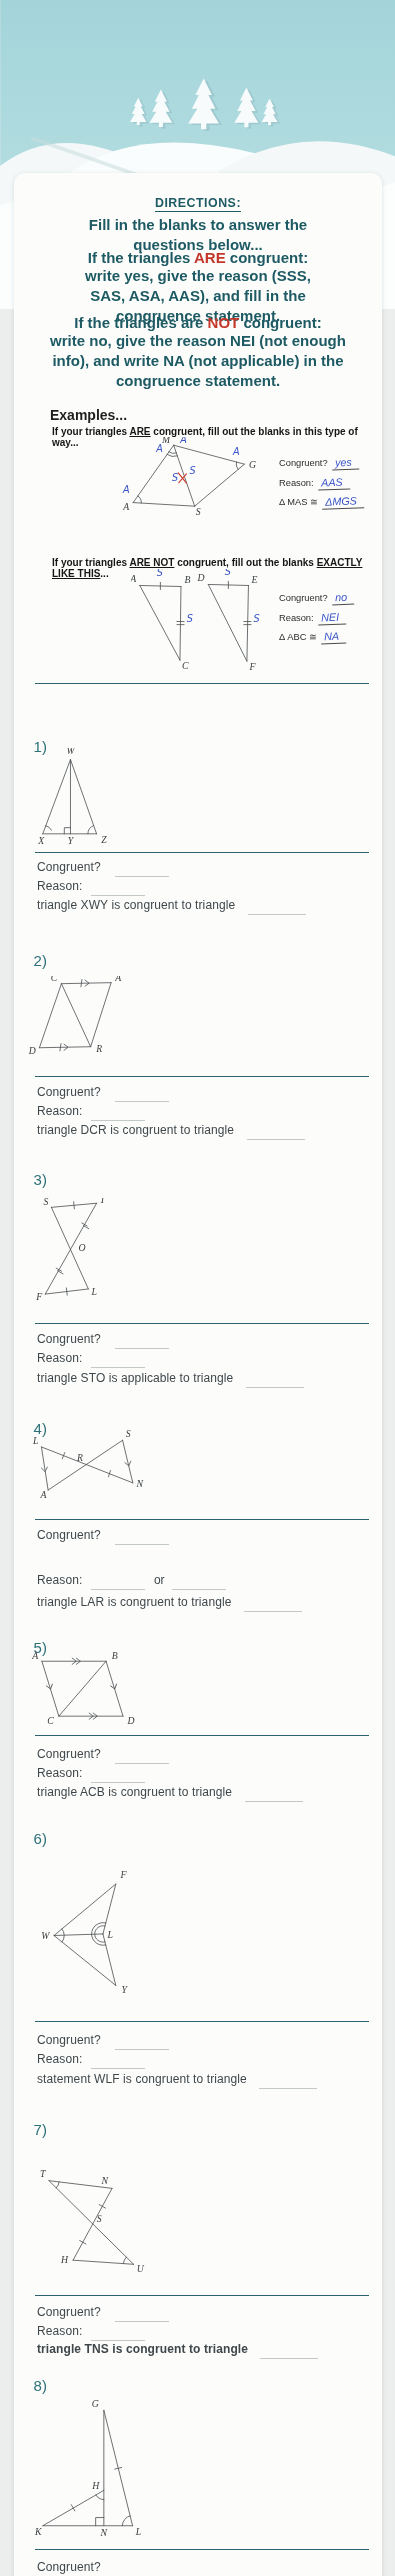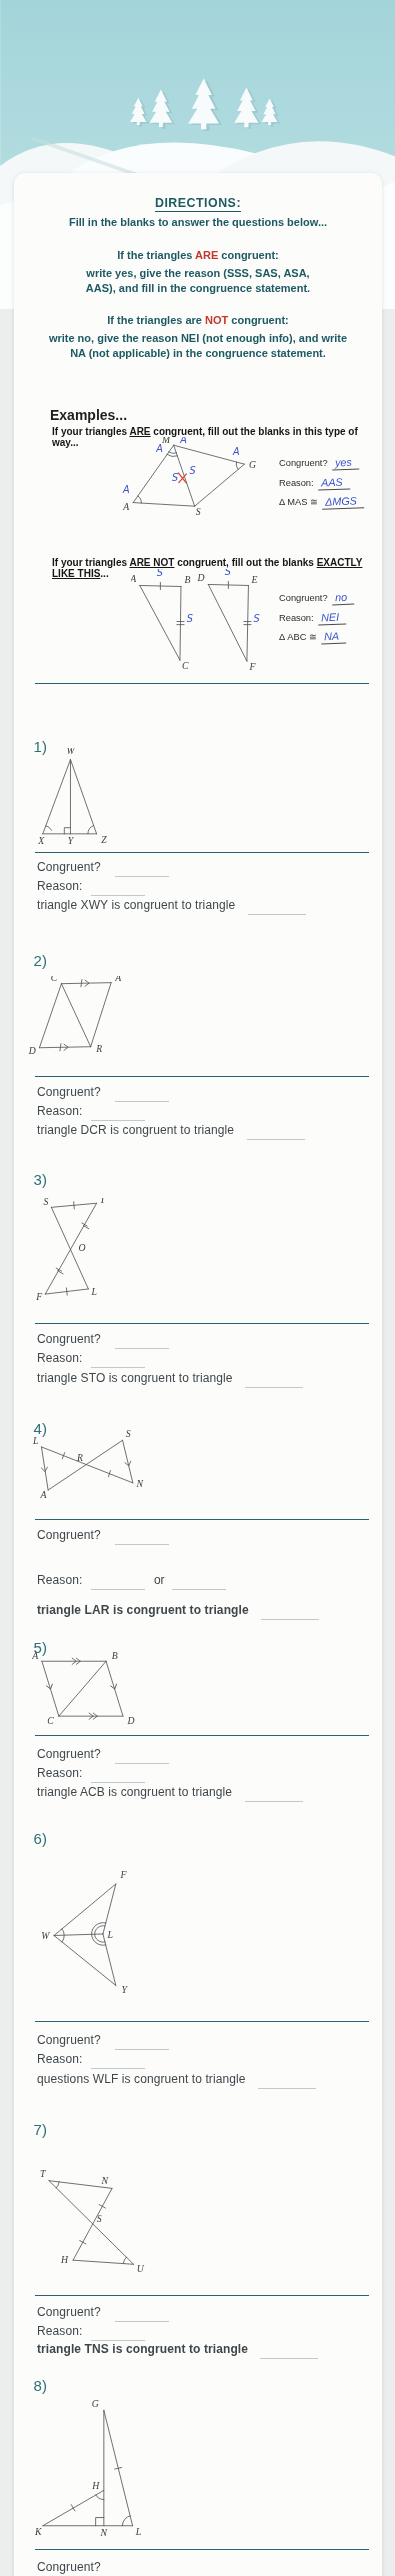--- a/index.html
+++ b/index.html
@@ -3,21 +3,21 @@
 <meta charset="utf-8">
 <style>
   html,body{margin:0;padding:0;}
   body{width:396px;height:3617px;position:relative;background:#eceeed;font-family:"Liberation Sans",sans-serif;}
   .hero{position:absolute;top:0;left:0;width:396px;height:309px;overflow:hidden;}
   .card{position:absolute;top:173px;left:14px;width:368px;height:3424px;background:#fcfcfb;border-radius:11.3px;box-shadow:0 1.5px 5.2px rgba(50,80,85,.16);}
   
   .dir{position:absolute;left:0;top:0;width:368px;text-align:center;color:#1d5a63;font-weight:bold;}
   .dir-title{position:absolute;top:23px;left:0;width:368px;font-size:12.4px;letter-spacing:0.5px;}
   .dir-title span{display:inline-block;border-bottom:1.5px solid #1d5a63;padding-bottom:1px;}
-  .dir p{position:absolute;margin:0 auto;left:0;right:0;font-size:11px;line-height:1.32;}
+  .dir p{position:absolute;margin:0 auto;left:0;right:0;font-size:15px;line-height:1.32;}
   .dp1{top:42px;width:268px;}
   .dp2{top:75px;width:309px;}
   .dp3{top:93px;width:242px;}
   .dp4{top:140px;width:309px;}
   .dp5{top:158px;width:299px;}
   .red{color:#c4372a;}
   
   .ex-label{position:absolute;left:36px;top:234px;font-size:14px;font-weight:bold;color:#1f1f1f;}
   .ex-head{position:absolute;left:38px;font-size:10px;font-weight:bold;color:#161616;width:319px;}
   .u{text-decoration:underline;text-underline-offset:1px;}
@@ -229,21 +229,21 @@
       </g>
       <text class="vl" x="24" y="13" text-anchor="end">S</text>
       <text class="vl" x="124" y="9">T</text>
       <text class="vl" x="83" y="104">O</text>
       <text class="vl" x="12" y="199" text-anchor="end">F</text>
       <text class="vl" x="108" y="189">L</text>
     </svg>
     <div class="hr" style="top:156px;"></div>
     <div class="row" style="top:165px;"><span class="lab">Congruent?</span><span class="blank"></span></div>
     <div class="row" style="top:184px;"><span class="lab">Reason:</span><span class="blank b-reason"></span></div>
-    <div class="row" style="top:204px;"><span class="lab">triangle STO is congruent to triangle</span><span class="blank b-stmt"></span></div>
+    <div class="row" style="top:204px;"><span class="lab">triangle STO is applicable to triangle</span><span class="blank b-stmt"></span></div>
   </div>
 
   <div class="q" style="top:1244px;height:216px;">
     <div class="qnum" style="top:2.6px;">4)</div>
     <svg class="fig" style="left:17px;top:13px;" width="121" height="77" viewBox="0 0 235 150">
       <g>
         <line x1="20" y1="33" x2="33" y2="117"></line>
           <line x1="178" y1="20" x2="198" y2="103"></line>
         <line x1="20" y1="33" x2="198" y2="103"></line>
           <line x1="178" y1="20" x2="33" y2="117"></line>
@@ -254,21 +254,21 @@
       </g>
       <text class="vl" x="14" y="28" text-anchor="end">L</text>
       <text class="vl" x="184" y="13">S</text>
       <text class="vl" x="101" y="60" text-anchor="end">R</text>
       <text class="vl" x="30" y="133" text-anchor="end">A</text>
       <text class="vl" x="205" y="111">N</text>
     </svg>
     <div class="hr" style="top:102px;"></div>
     <div class="row" style="top:111px;"><span class="lab">Congruent?</span><span class="blank"></span></div>
     <div class="row" style="top:156px;"><span class="lab">Reason:</span><span class="blank b-reason"></span><span class="orw">or</span><span class="blank b-or"></span></div>
-    <div class="row" style="top:186px;font-weight:bold;"><span class="lab">triangle LAR is congruent to triangle</span><span class="blank b-stmt"></span></div>
+    <div class="row" style="top:178px;"><span class="lab">triangle LAR is congruent to triangle</span><span class="blank b-stmt"></span></div>
   </div>
 
   <div class="q" style="top:1463px;height:196px;">
     <div class="qnum" style="top:2.6px;">5)</div>
     <svg class="fig" style="left:14.4px;top:15.5px;" width="113" height="77" viewBox="0 0 220 150">
       <g>
         <line x1="27" y1="18" x2="152" y2="18"></line>
           <line x1="27" y1="18" x2="60" y2="125"></line>
         <line x1="152" y1="18" x2="185" y2="125"></line>
           <line x1="60" y1="125" x2="185" y2="125"></line>
@@ -309,21 +309,21 @@
         <path d="M 135.5 100.7 A 22 22 0 1 0 135.5 143.3"></path>
       </g>
       <text class="vl" x="164" y="14">F</text>
       <text class="vl" x="26" y="131" text-anchor="end">W</text>
       <text class="vl" x="139" y="129">L</text>
       <text class="vl" x="166" y="236">Y</text>
     </svg>
     <div class="hr" style="top:194px;"></div>
     <div class="row" style="top:206px;"><span class="lab">Congruent?</span><span class="blank"></span></div>
     <div class="row" style="top:225px;"><span class="lab">Reason:</span><span class="blank b-reason"></span></div>
-    <div class="row" style="top:245px;"><span class="lab">questions WLF is congruent to triangle</span><span class="blank b-stmt"></span></div>
+    <div class="row" style="top:245px;"><span class="lab">statement WLF is congruent to triangle</span><span class="blank b-stmt"></span></div>
   </div>
 
   <div class="q" style="top:1945px;height:258px;">
     <div class="qnum" style="top:2.6px;">7)</div>
     <svg class="fig" style="left:17px;top:52px;" width="118" height="106" viewBox="0 0 230 205">
       <g>
         <line x1="35" y1="20" x2="158" y2="35"></line>
           <line x1="35" y1="20" x2="200" y2="183"></line>
         <line x1="158" y1="35" x2="82" y2="175"></line>
           <line x1="82" y1="175" x2="200" y2="183"></line>

